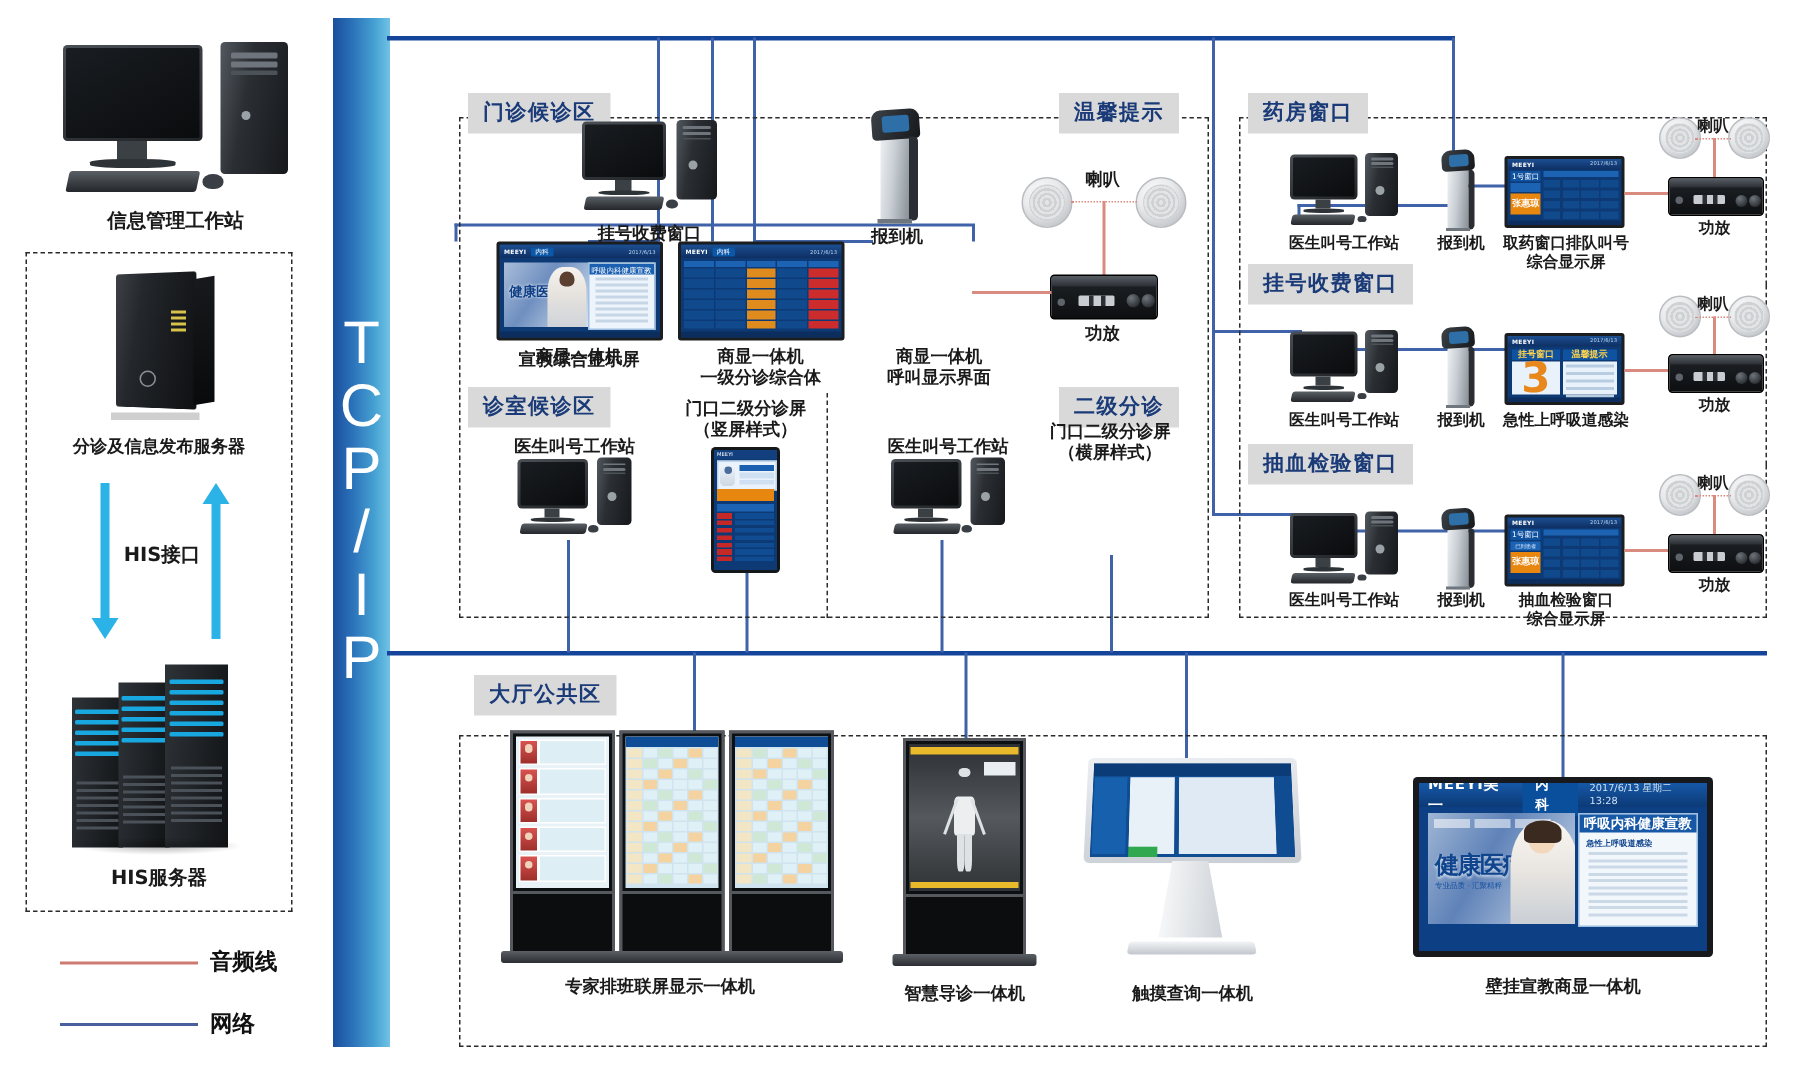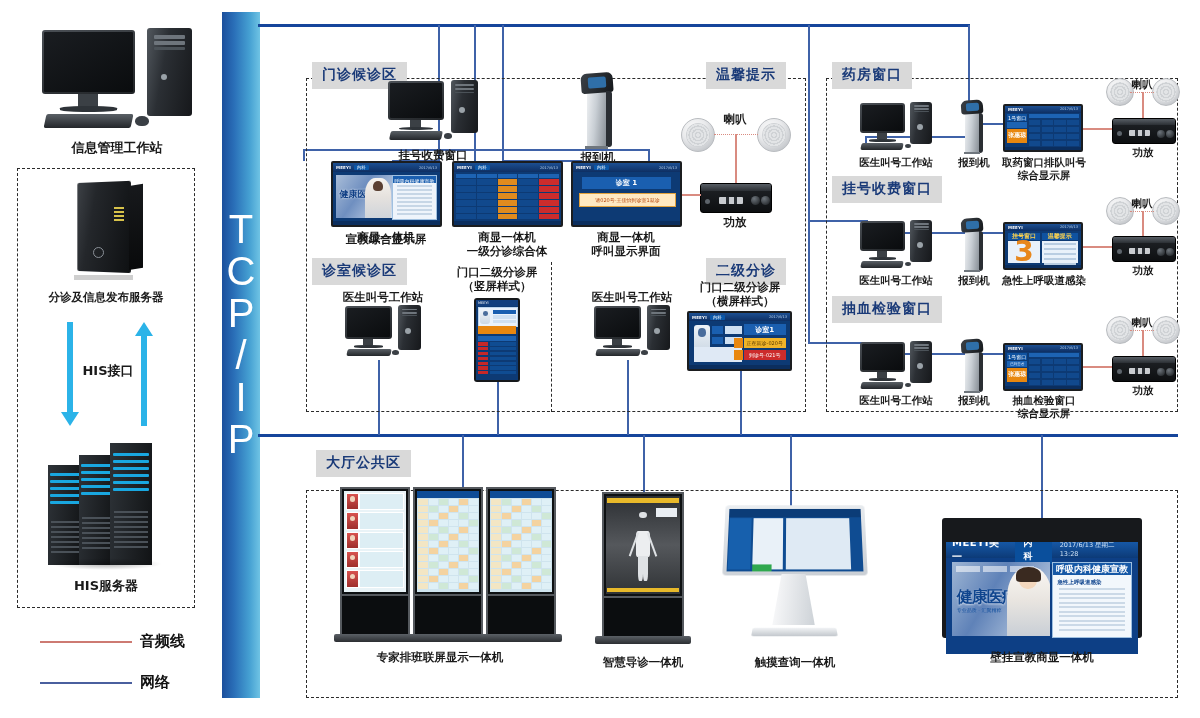--- a/index.html
+++ b/index.html
@@ -264,21 +264,21 @@
   .touch .tscr .ti .rgt{position:absolute;left:43%;top:16%;width:48%;height:80%;background:#dfeaf4;}
   .touch .tscr .ti .grn{position:absolute;left:19%;bottom:0;width:14%;height:12%;background:#2fa84f;}
   .touch .stem{position:absolute;left:34%;top:52%;width:30%;height:38%;
        background:linear-gradient(95deg,#fbfbfc,#cdd2d7);clip-path:polygon(22% 0,78% 0,100% 100%,0 100%);}
   .touch .tbase{position:absolute;left:20%;bottom:0;width:60%;height:10%;
        background:linear-gradient(180deg,#f2f4f6,#c2c7cc);border-radius:3px;
        transform:perspective(300px) rotateX(52deg);}
 
   
   .wallscr{position:absolute;background:#17191c;border-radius:3px;padding:4px;box-sizing:border-box;}
-  .wallscr .win{width:100%;height:100%;background:#0d3f85;position:relative;overflow:hidden;margin-top:20px;}
+  .wallscr .win{width:100%;height:100%;background:#0d3f85;position:relative;overflow:hidden;}
   .wallscr .wb{height:14%;background:linear-gradient(180deg,#1658a6,#0c3a77);display:flex;align-items:center;
        padding:0 6px;box-sizing:border-box;gap:8px;}
   .wallscr .wb .lg2{color:#fff;font-size:10px;font-weight:bold;letter-spacing:.5px;}
   .wallscr .wb .dp{background:#0a4f9c;color:#fff;font-size:9px;font-weight:bold;padding:1px 8px;}
   .wallscr .wb .tm{margin-left:auto;color:#cfe2f5;font-size:6.5px;}
   .wallscr .pl{position:absolute;left:3%;top:18%;width:51%;height:66%;
        background:linear-gradient(120deg,#9fb6d4 0%,#5f82b8 40%,#cfdcea 100%);overflow:hidden;}
   .wallscr .pl .tabs{position:absolute;left:4%;top:5%;display:flex;gap:3px;}
   .wallscr .pl .tabs s{display:block;width:24px;height:6px;background:rgba(255,255,255,.55);}
   .wallscr .pl .bigtxt{position:absolute;left:5%;top:34%;color:#10458e;font-size:16px;font-weight:bold;
@@ -612,32 +612,20 @@
             <div></div>
             <div class="rd"></div>
           </div>
       </div>
       <div class="foot"></div>
     </div>
   </div>
   <div class="cap" style="left:457px;top:230px;width:100px;">商显一体机</div>
   <div class="cap" style="left:457px;top:244px;width:100px;">一级分诊综合体</div>
 
-  <div class="scrn callscr" style="left:571px;top:161px;width:111px;height:66px;">
-    <div class="inner">
-      <div class="bar">
-          <span class="logo">MEEYI</span>
-        <span class="dept">内科</span>
-        <span class="rt">2017/6/13</span>
-        </div>
-      <div class="t1">诊室 1</div>
-      <div class="t2">请020号-王佳怡到诊室1就诊</div>
-      <div class="foot"></div>
-    </div>
-  </div>
   <div class="cap" style="left:576px;top:230px;width:100px;">商显一体机</div>
   <div class="cap" style="left:576px;top:244px;width:100px;">呼叫显示界面</div>
 
   <div class="chip" style="left:312px;top:258px;">诊室候诊区</div>
   <div class="chip" style="left:706px;top:258px;">二级分诊</div>
   <div class="abs" style="left:551px;top:262px;width:0;height:150px;border-left:1.6px dashed #2b2b2b;"></div>
 
   <div class="pc" style="left:345px;top:305px;width:76px;height:56px;">
     <div class="mon">
         <i></i>
@@ -715,41 +703,20 @@
         <b class="b3"></b>
         <u></u>
       </div>
     <div class="kbd"></div>
       <div class="mouse"></div>
   </div>
   <div class="cap" style="left:582px;top:290px;width:100px;">医生叫号工作站</div>
 
   <div class="cap" style="left:690px;top:280px;width:100px;">门口二级分诊屏</div>
   <div class="cap" style="left:690px;top:294px;width:100px;">（横屏样式）</div>
-  <div class="scrn hscr" style="left:687px;top:311px;width:105px;height:60px;">
-    <div class="inner">
-      <div class="bar">
-          <span class="logo">MEEYI</span>
-        <span class="dept">内科</span>
-        <span class="rt">2017/6/13</span>
-        </div>
-      <div class="av"></div>
-        <div class="c1"></div>
-        <div class="c2"></div>
-        <div class="d1"></div>
-        <div class="d2"></div>
-      <div class="note"></div>
-      <div class="rmbox">诊室1</div>
-      <div class="tag" style="top:44%;"></div>
-      <div class="y1">正在就诊-020号</div>
-      <div class="tag" style="top:66%;"></div>
-      <div class="r1">到诊号-021号</div>
-      <div class="foot"></div>
-    </div>
-  </div>
 
   <div class="dashbox nobottom" style="left:826px;top:78px;width:352px;height:112px;"></div>
   <div class="chip" style="left:832px;top:62px;">药房窗口</div>
 
   <div class="pc" style="left:860px;top:102px;width:72px;height:52px;">
     <div class="mon">
         <i></i>
       </div>
       <div class="neck"></div>
       <div class="base"></div>

